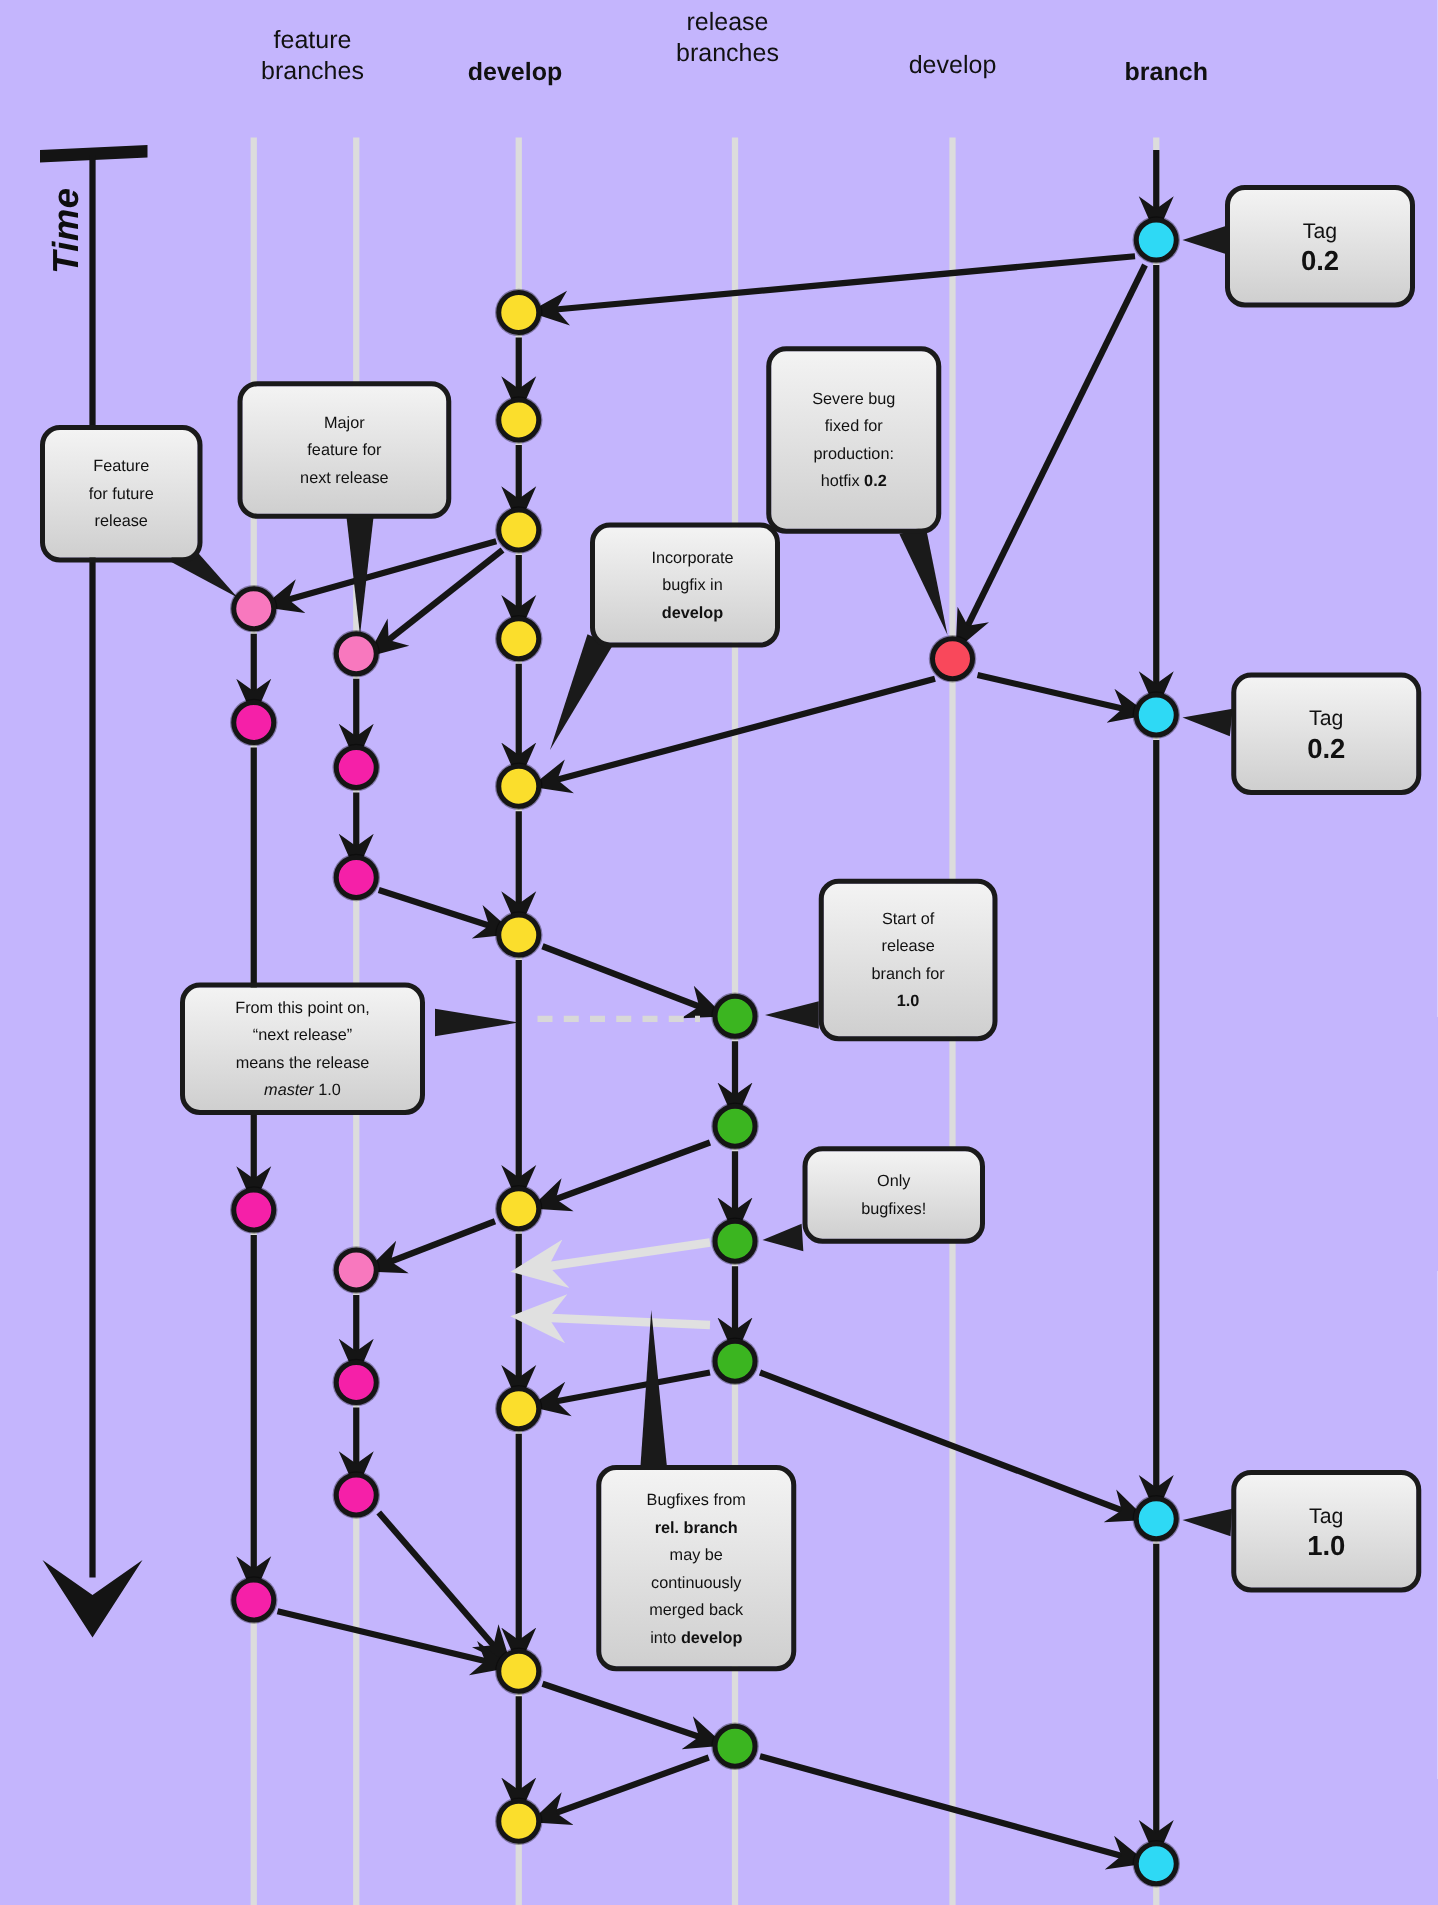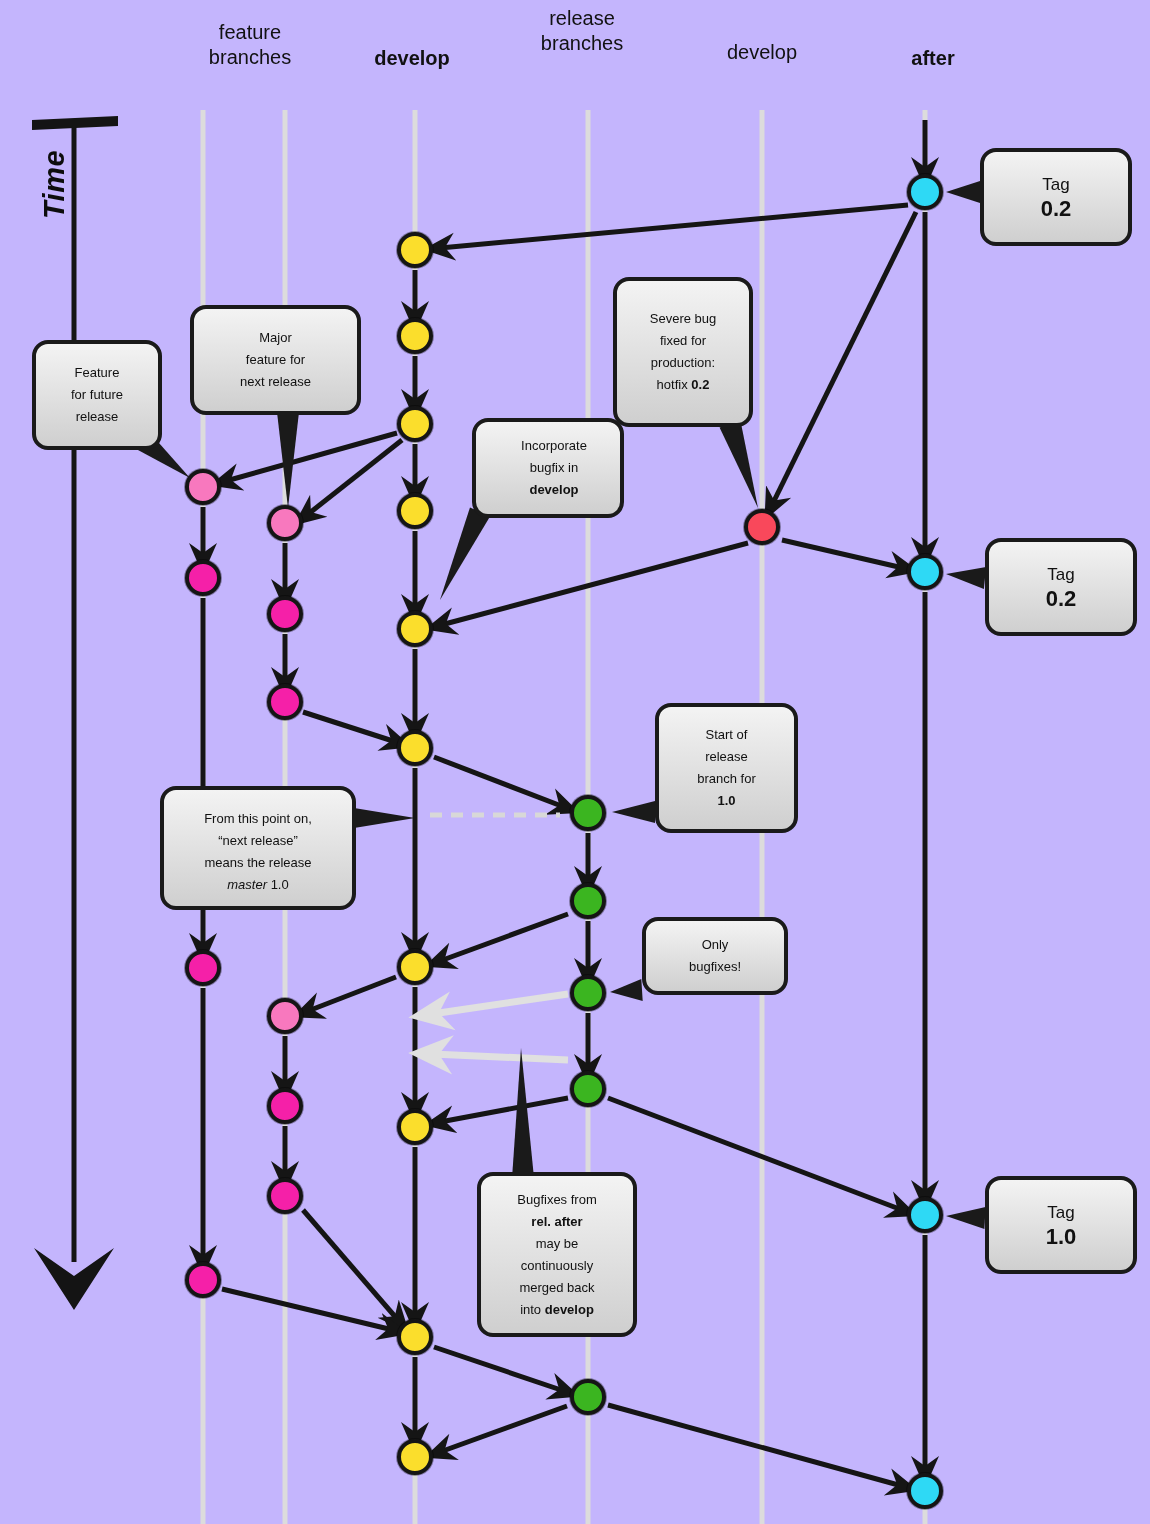--- a/index.html
+++ b/index.html
@@ -182,21 +182,21 @@
     </g>
   </svg>
 
   <div id="headers">
       <div class="col-header" style="left: 160px; top: 20px; width: 180px;">feature
 branches</div>
       <div class="col-header bold" style="left: 322px; top: 46px; width: 180px;">develop</div>
       <div class="col-header" style="left: 492px; top: 6px; width: 180px;">release
 branches</div>
       <div class="col-header" style="left: 672px; top: 40px; width: 180px;">develop</div>
-      <div class="col-header bold" style="left: 843px; top: 46px; width: 180px;">after</div>
+      <div class="col-header bold" style="left: 843px; top: 46px; width: 180px;">branch</div>
     </div>
 
   <div class="time-label">Time</div>
 
   <div id="nodes">
       <div class="node" title="master-tag-commit" style="left: 925px; top: 192px; background: rgb(46, 217, 245);"></div>
       <div class="node" title="master-tag-commit" style="left: 925px; top: 572px; background: rgb(46, 217, 245);"></div>
       <div class="node" title="master-tag-commit" style="left: 925px; top: 1215px; background: rgb(46, 217, 245);"></div>
       <div class="node" title="master-tag-commit" style="left: 925px; top: 1491px; background: rgb(46, 217, 245);"></div>
       <div class="node" title="hotfix-commit" style="left: 762px; top: 527px; background: rgb(249, 72, 91);"></div>
@@ -236,28 +236,28 @@
       </div>
       <div class="bubble" style="left: 472px; top: 418px; width: 152px; height: 100px; padding-left: 24px;">
         <div class="txt">Incorporate<br>bugfix in<br><b>develop</b></div>
       </div>
       <div class="bubble" style="left: 613px; top: 277px; width: 140px; height: 150px;">
         <div class="txt">Severe bug<br>fixed for<br>production:<br>hotfix <b>0.2</b></div>
       </div>
       <div class="bubble" style="left: 655px; top: 703px; width: 143px; height: 130px;">
         <div class="txt">Start of<br>release<br>branch for<br><b>1.0</b></div>
       </div>
-      <div class="bubble" style="left: 160px; top: 786px; width: 196px; height: 124px; align-items: flex-end;">
+      <div class="bubble" style="left: 144px; top: 786px; width: 196px; height: 106px;">
         <div class="txt">From this point on,<br>“next release”<br>means the release<br><i>master</i> 1.0</div>
       </div>
       <div class="bubble" style="left: 642px; top: 917px; width: 146px; height: 78px;">
         <div class="txt">Only<br>bugfixes!</div>
       </div>
       <div class="bubble" style="left: 477px; top: 1172px; width: 160px; height: 165px;">
-        <div class="txt">Bugfixes from<br><b>rel. after</b><br>may be<br>continuously<br>merged back<br>into <b>develop</b></div>
+        <div class="txt">Bugfixes from<br><b>rel. branch</b><br>may be<br>continuously<br>merged back<br>into <b>develop</b></div>
       </div>
       <div class="bubble tag" style="left: 980px; top: 148px; width: 152px; height: 98px;">
         <div class="txt">
           <span class="tag-word">Tag</span>
           <span class="tag-num">0.2</span>
         </div>
       </div>
       <div class="bubble tag" style="left: 985px; top: 538px; width: 152px; height: 98px;">
         <div class="txt">
           <span class="tag-word">Tag</span>

